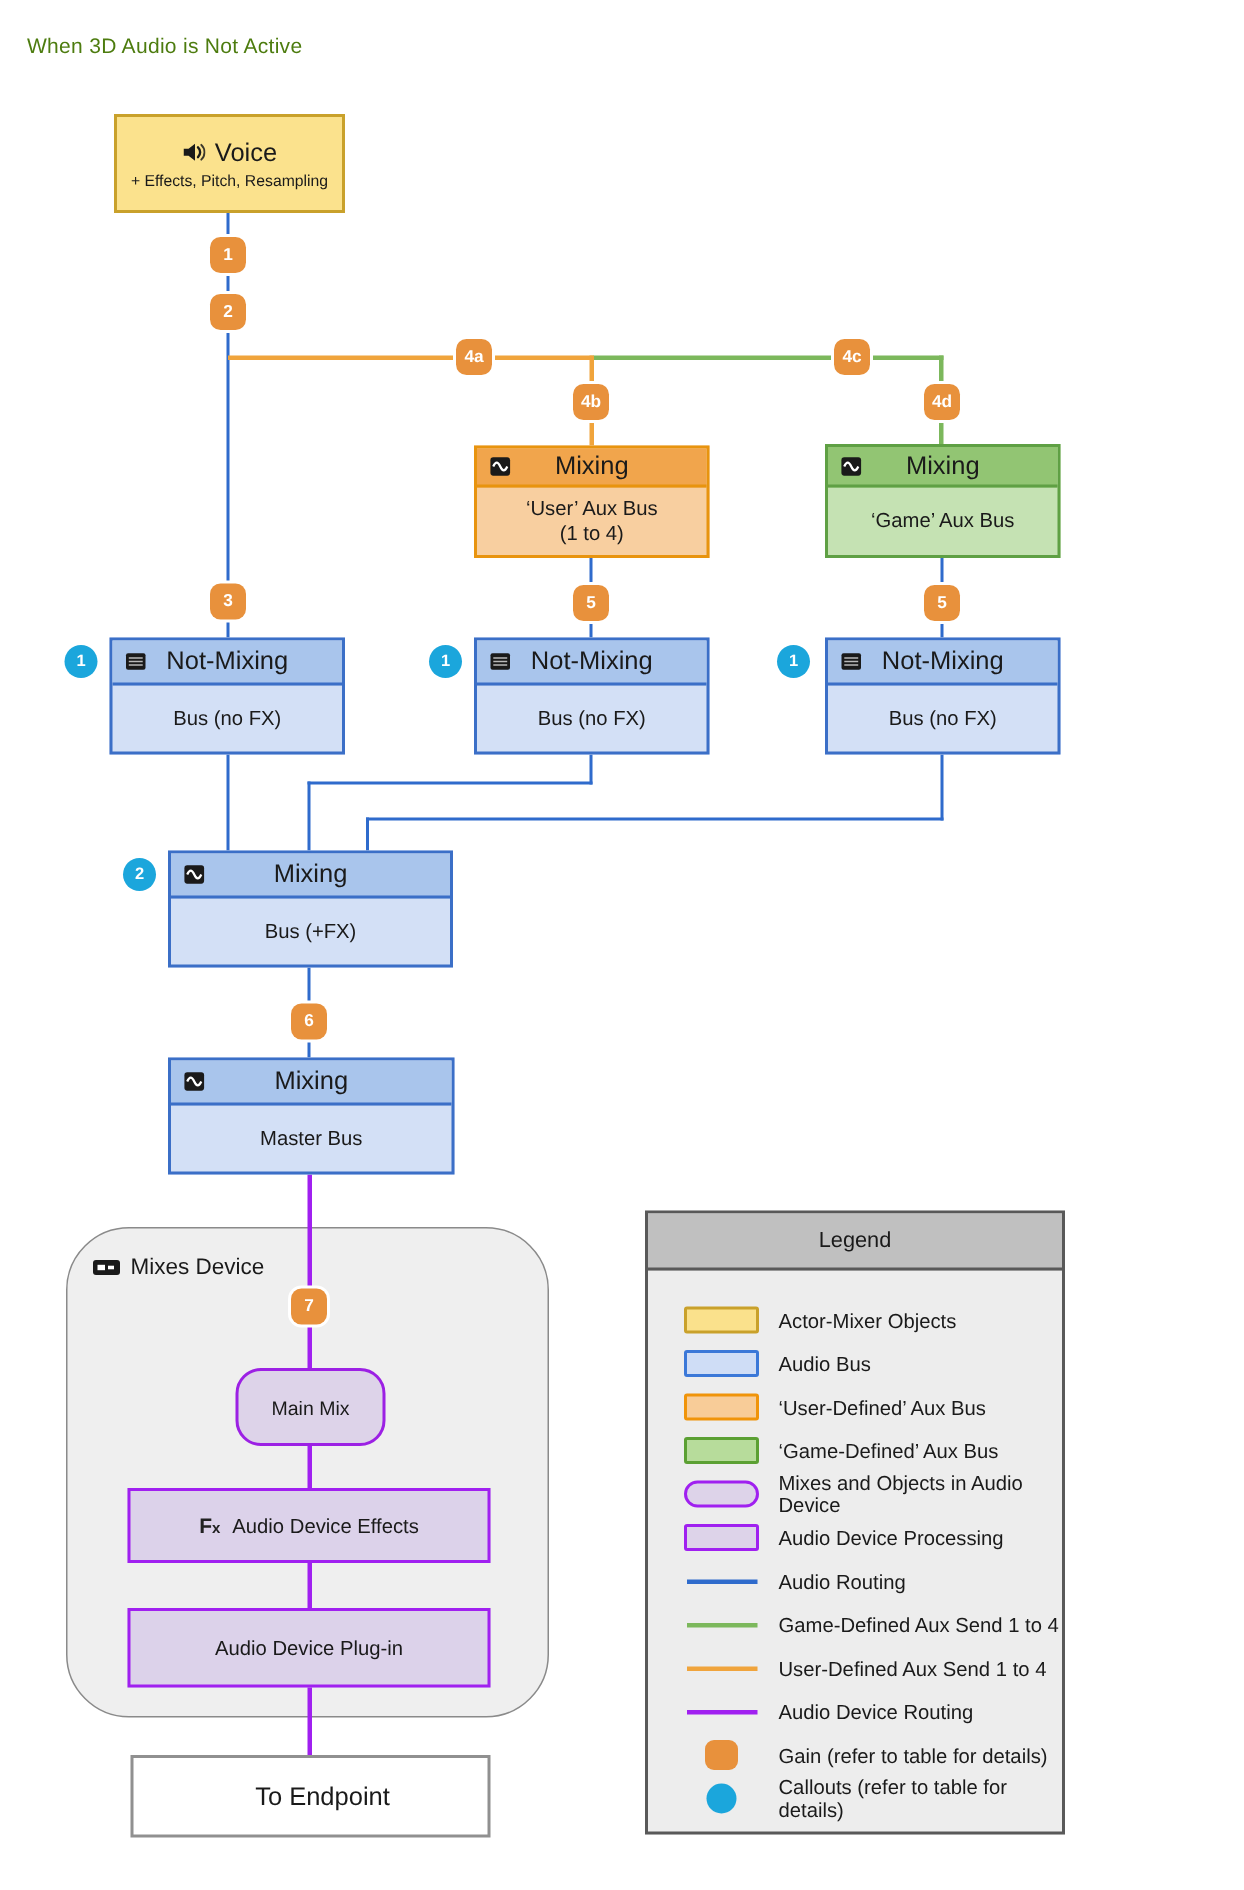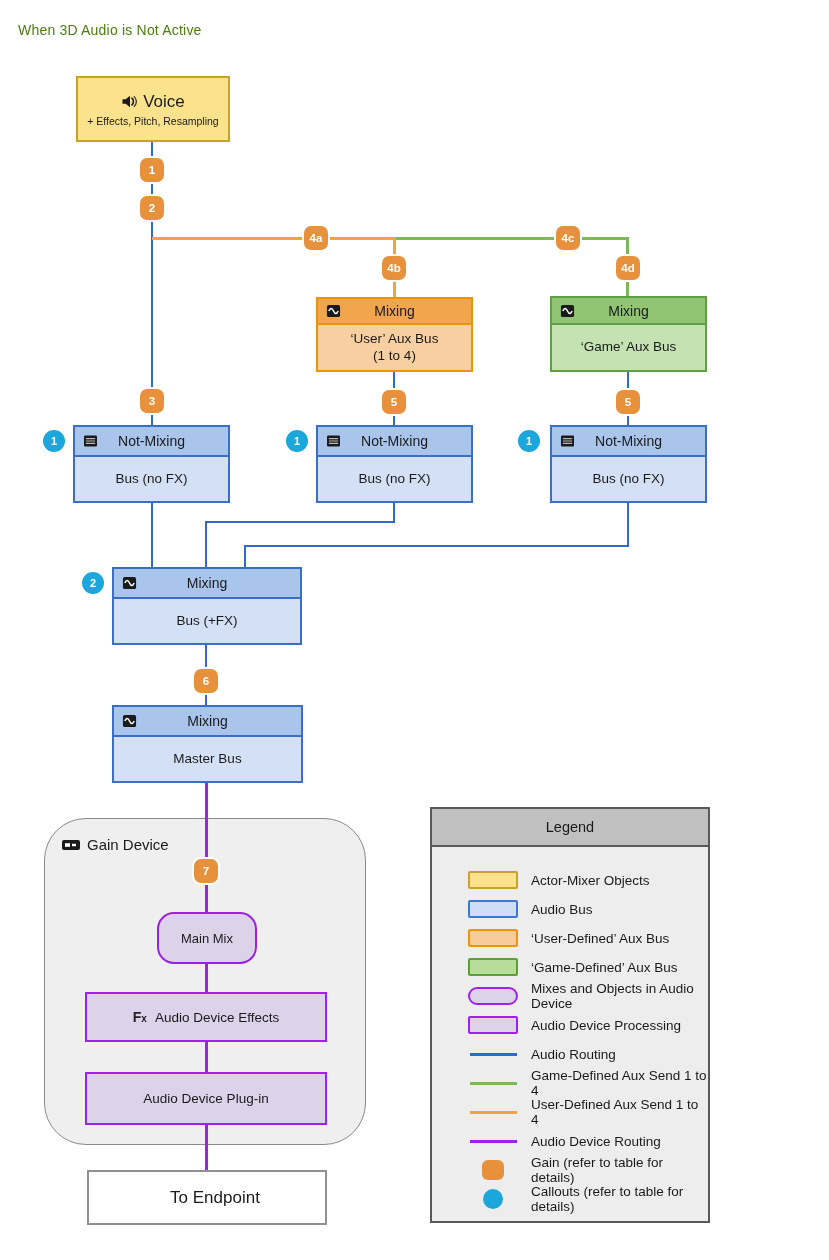--- a/index.html
+++ b/index.html
@@ -18,21 +18,21 @@
   .ln { position:absolute; z-index:1; }
   .ln-blue   { background:#2f6bcc; }
   .ln-orange { background:#f0a43c; }
   .ln-green  { background:#7cb85c; }
   .ln-purple { background:#a020f0; }
 
   
   .node { position:absolute; box-sizing:border-box; z-index:2; display:flex; flex-direction:column; }
   .node .hd {
     position:relative; display:flex; align-items:center; justify-content:center;
-    font-size:14px; box-sizing:border-box; flex:0 0 auto;
+    font-size:17px; box-sizing:border-box; flex:0 0 auto;
   }
   .node .hd .ic { position:absolute; left:8px; top:50%; transform:translateY(-50%); display:flex; }
   .node .bd {
     flex:1 1 auto; display:flex; flex-direction:column; align-items:center; justify-content:center;
     font-size:13.5px; line-height:1.25; text-align:center;
   }
 
   .node.blue   { border:2px solid #3b6fc7; background:#d3e0f6; }
   .node.blue .hd { background:#a9c5ec; border-bottom:2px solid #3b6fc7; }
 
@@ -98,21 +98,21 @@
 
   
   .legend {
     position:absolute; left:430px; top:807px; width:280px; height:416px;
     box-sizing:border-box; border:2px solid #595959; background:#ededed; z-index:2;
   }
   .legend-hd {
     height:38px; box-sizing:border-box; background:#c0c0c0; border-bottom:2px solid #595959;
     display:flex; align-items:center; justify-content:center; font-size:14.5px;
   }
-  .legend-body { padding:23px 0 0 36px; }
+  .legend-body { padding:23px 0 0 24px; }
   .lg-item { display:flex; align-items:center; height:20px; margin-bottom:9px; }
   .lg-sw { width:50px; display:flex; align-items:center; justify-content:center; flex:0 0 auto; }
   .lg-label { margin-left:13px; font-size:13.5px; }
   .sw-rect { width:50px; height:18px; box-sizing:border-box; border-radius:2px; }
   .sw-actor { background:#fae18c; border:2px solid #c9a12b; }
   .sw-bus   { background:#cfddf6; border:2px solid #3b78d8; }
   .sw-user  { background:#f8cc98; border:2px solid #f0940a; }
   .sw-game  { background:#b7dc9b; border:2px solid #5ba033; }
   .sw-mixes { background:#ddd3e9; border:2.5px solid #a020f0; border-radius:9px; }
   .sw-proc  { background:#ddd3e9; border:2.5px solid #a020f0; }
@@ -271,21 +271,21 @@
   </div>
 
   <div class="device-label">
     <span style="display:flex;">
       <svg width="18" height="10" viewBox="0 0 18 10">
           <rect width="18" height="10" rx="2" fill="#1a1a1a"></rect>
           <rect x="3" y="3.2" width="5" height="3.6" fill="#fff"></rect>
           <rect x="10" y="3.8" width="4" height="2.4" fill="#fff"></rect>
         </svg>
     </span>
-    <span>Gain Device</span>
+    <span>Mixes Device</span>
   </div>
 
   <div class="mainmix">
     <span>Main Mix</span>
   </div>
 
   <div class="purple-box" style="left:85px; top:992px; width:242px; height:50px;">
     <span class="fx-glyph">F<small>x</small></span>
     <span>Audio Device Effects</span>
   </div>

